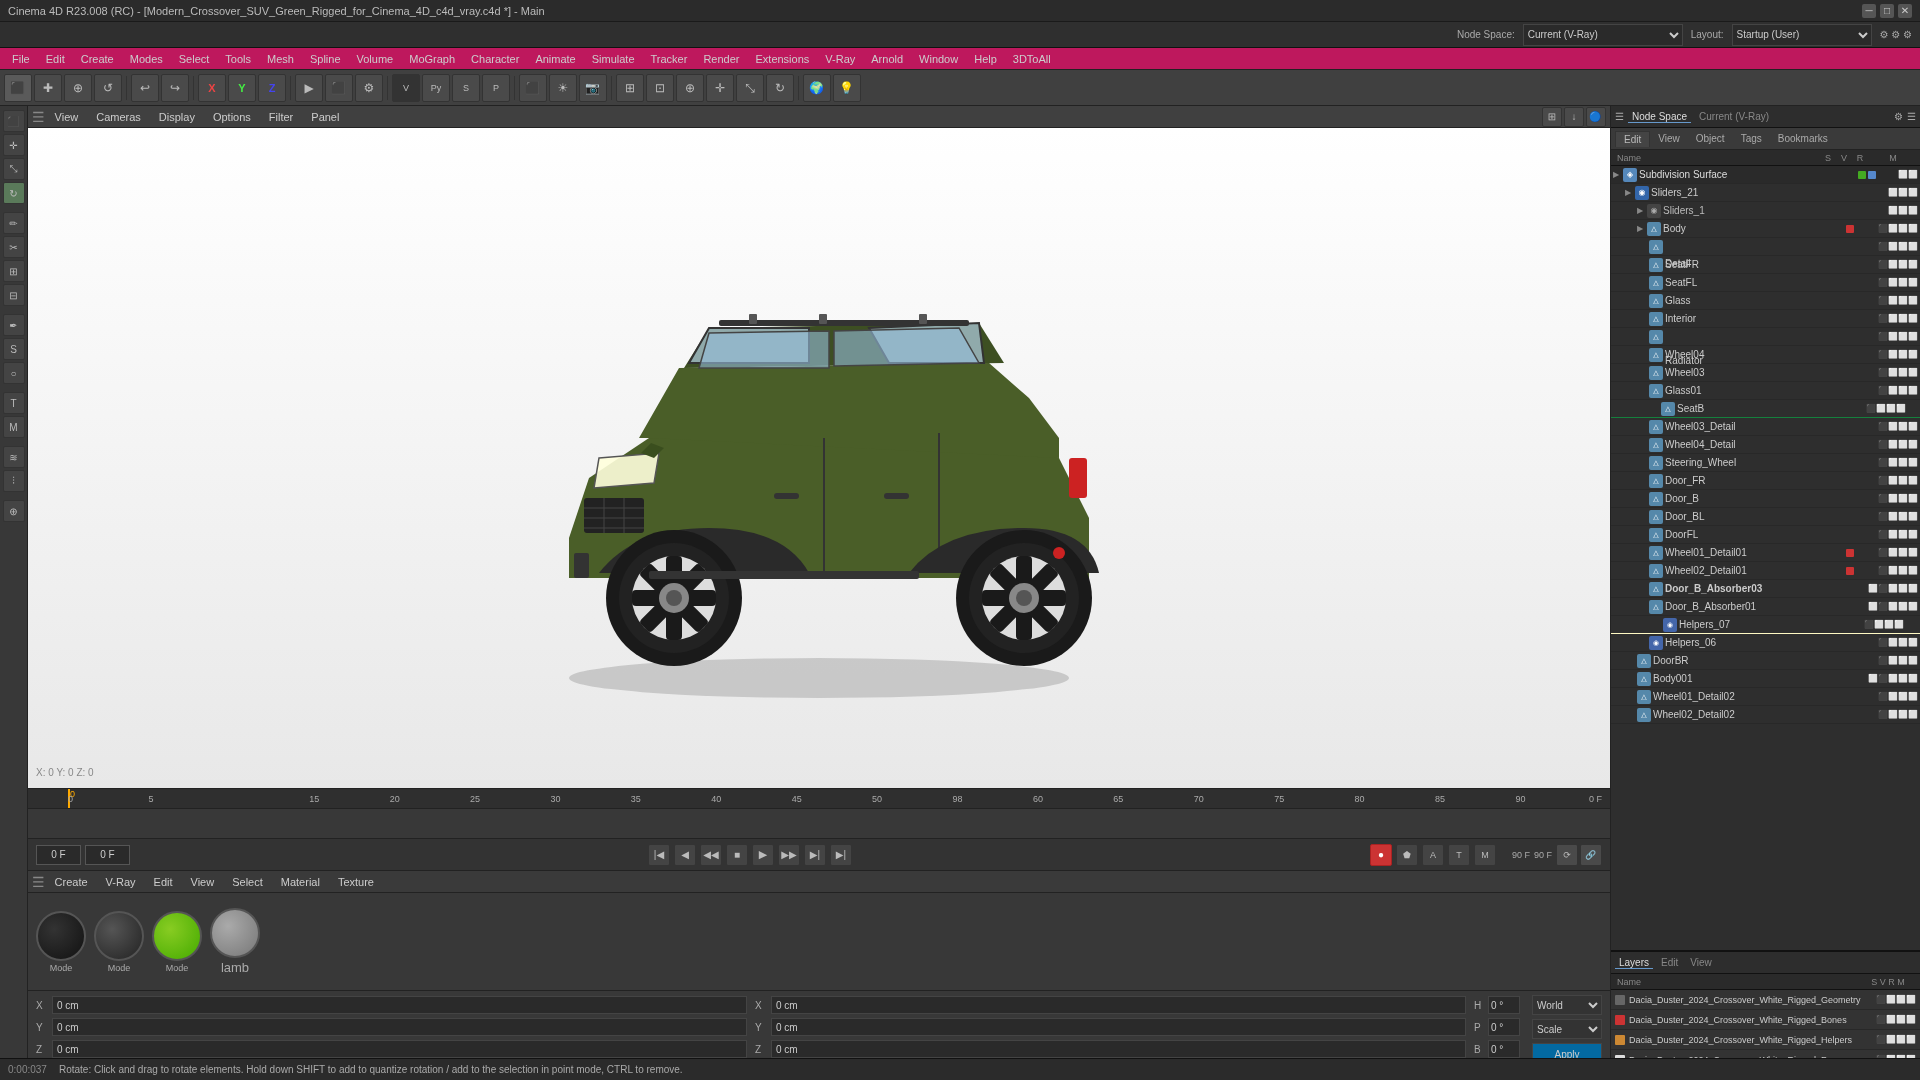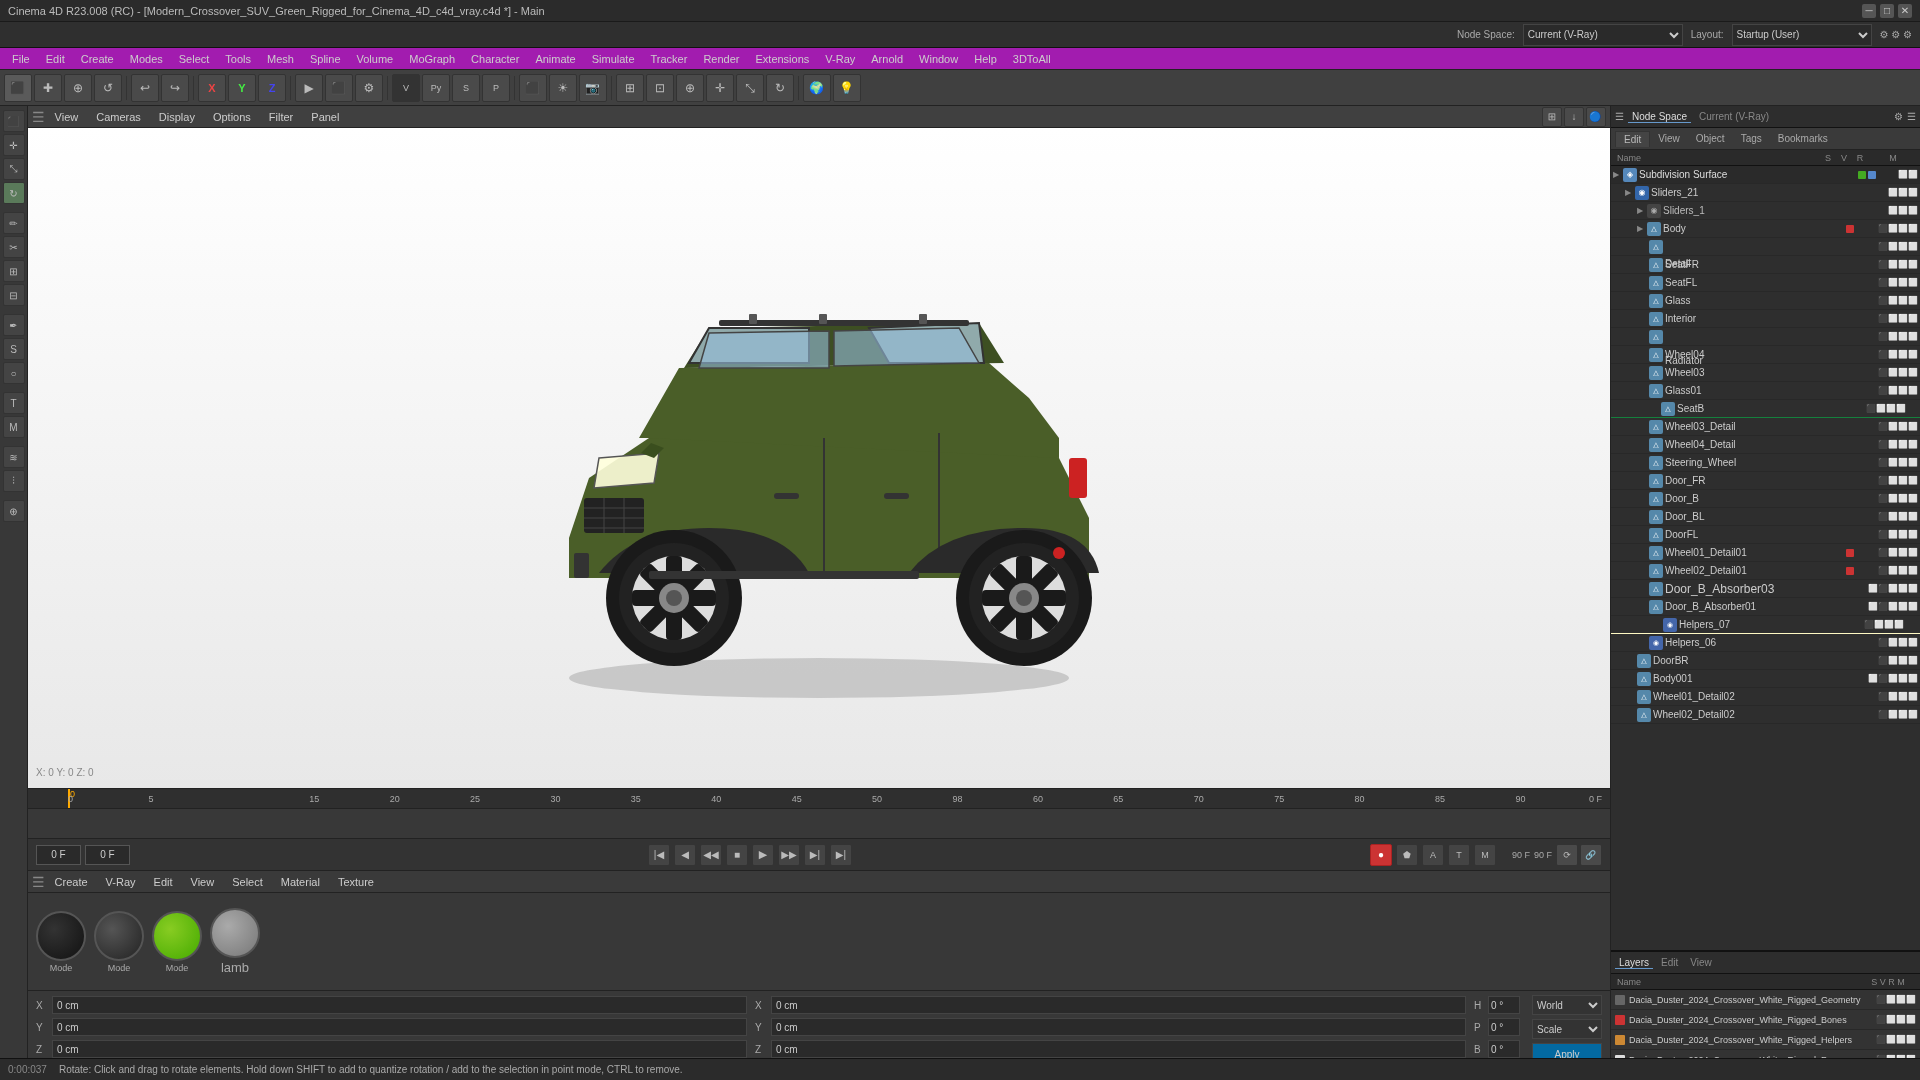--- a/index.html
+++ b/index.html
@@ -78,21 +78,21 @@
   <select class="node-space-select">
     <option>Current (V-Ray)</option>
   </select>
   <span style="font-size:10px;color:#aaa;">Layout:</span>
   <select class="layout-select">
     <option>Startup (User)</option>
   </select>
   <span style="font-size:10px;color:#aaa;">⚙ ⚙ ⚙</span>
 </div>
 
-<div id="menubar" style="height:22px;background:#a21caf;display:flex;align-items:center;padding:0 4px;border-bottom:1px solid #222;text-align:center;">
+<div id="menubar" style="height:22px;background:#be185d;display:flex;align-items:center;padding:0 4px;border-bottom:1px solid #222;text-align:center;">
   <div class="menu-item">File</div>
   <div class="menu-item">Edit</div>
   <div class="menu-item">Create</div>
   <div class="menu-item">Modes</div>
   <div class="menu-item">Select</div>
   <div class="menu-item">Tools</div>
   <div class="menu-item">Mesh</div>
   <div class="menu-item">Spline</div>
   <div class="menu-item">Volume</div>
   <div class="menu-item">MoGraph</div>
@@ -639,21 +639,21 @@
         <span style="width:36px;"></span>
         <span style="width:14px;height:14px;background:#5588aa;border-radius:2px;display:inline-flex;align-items:center;justify-content:center;font-size:7px;color:#fff;margin-right:2px;">△</span>
         <span style="flex:1;font-size:10px;color:#ccc;">Wheel02_Detail01</span>
         <span style="width:8px;height:8px;background:#cc3333;border-radius:1px;margin-right:4px;"></span>
         <span style="font-size:8px;color:#aaa;width:60px;text-align:right;">⬛⬜⬜⬜</span>
       </div>
 
       <div class="scene-item" style="height:18px;display:flex;align-items:center;padding:0 2px;border-bottom:1px solid #282828;">
         <span style="width:36px;"></span>
         <span style="width:14px;height:14px;background:#5588aa;border-radius:2px;display:inline-flex;align-items:center;justify-content:center;font-size:7px;color:#fff;margin-right:2px;">△</span>
-        <span style="flex:1;font-size:12px;color:#ccc;">Door_B_Absorber03</span>
+        <span style="flex:1;font-size:10px;color:#ccc;font-weight:bold;">Door_B_Absorber03</span>
         <span style="font-size:8px;color:#aaa;width:60px;text-align:right;">⬜⬛⬜⬜⬜</span>
       </div>
 
       <div class="scene-item" style="height:18px;display:flex;align-items:center;padding:0 2px;border-bottom:1px solid #282828;">
         <span style="width:36px;"></span>
         <span style="width:14px;height:14px;background:#5588aa;border-radius:2px;display:inline-flex;align-items:center;justify-content:center;font-size:7px;color:#fff;margin-right:2px;">△</span>
         <span style="flex:1;font-size:10px;color:#ccc;">Door_B_Absorber01</span>
         <span style="font-size:8px;color:#aaa;width:60px;text-align:right;">⬜⬛⬜⬜⬜</span>
       </div>
 

